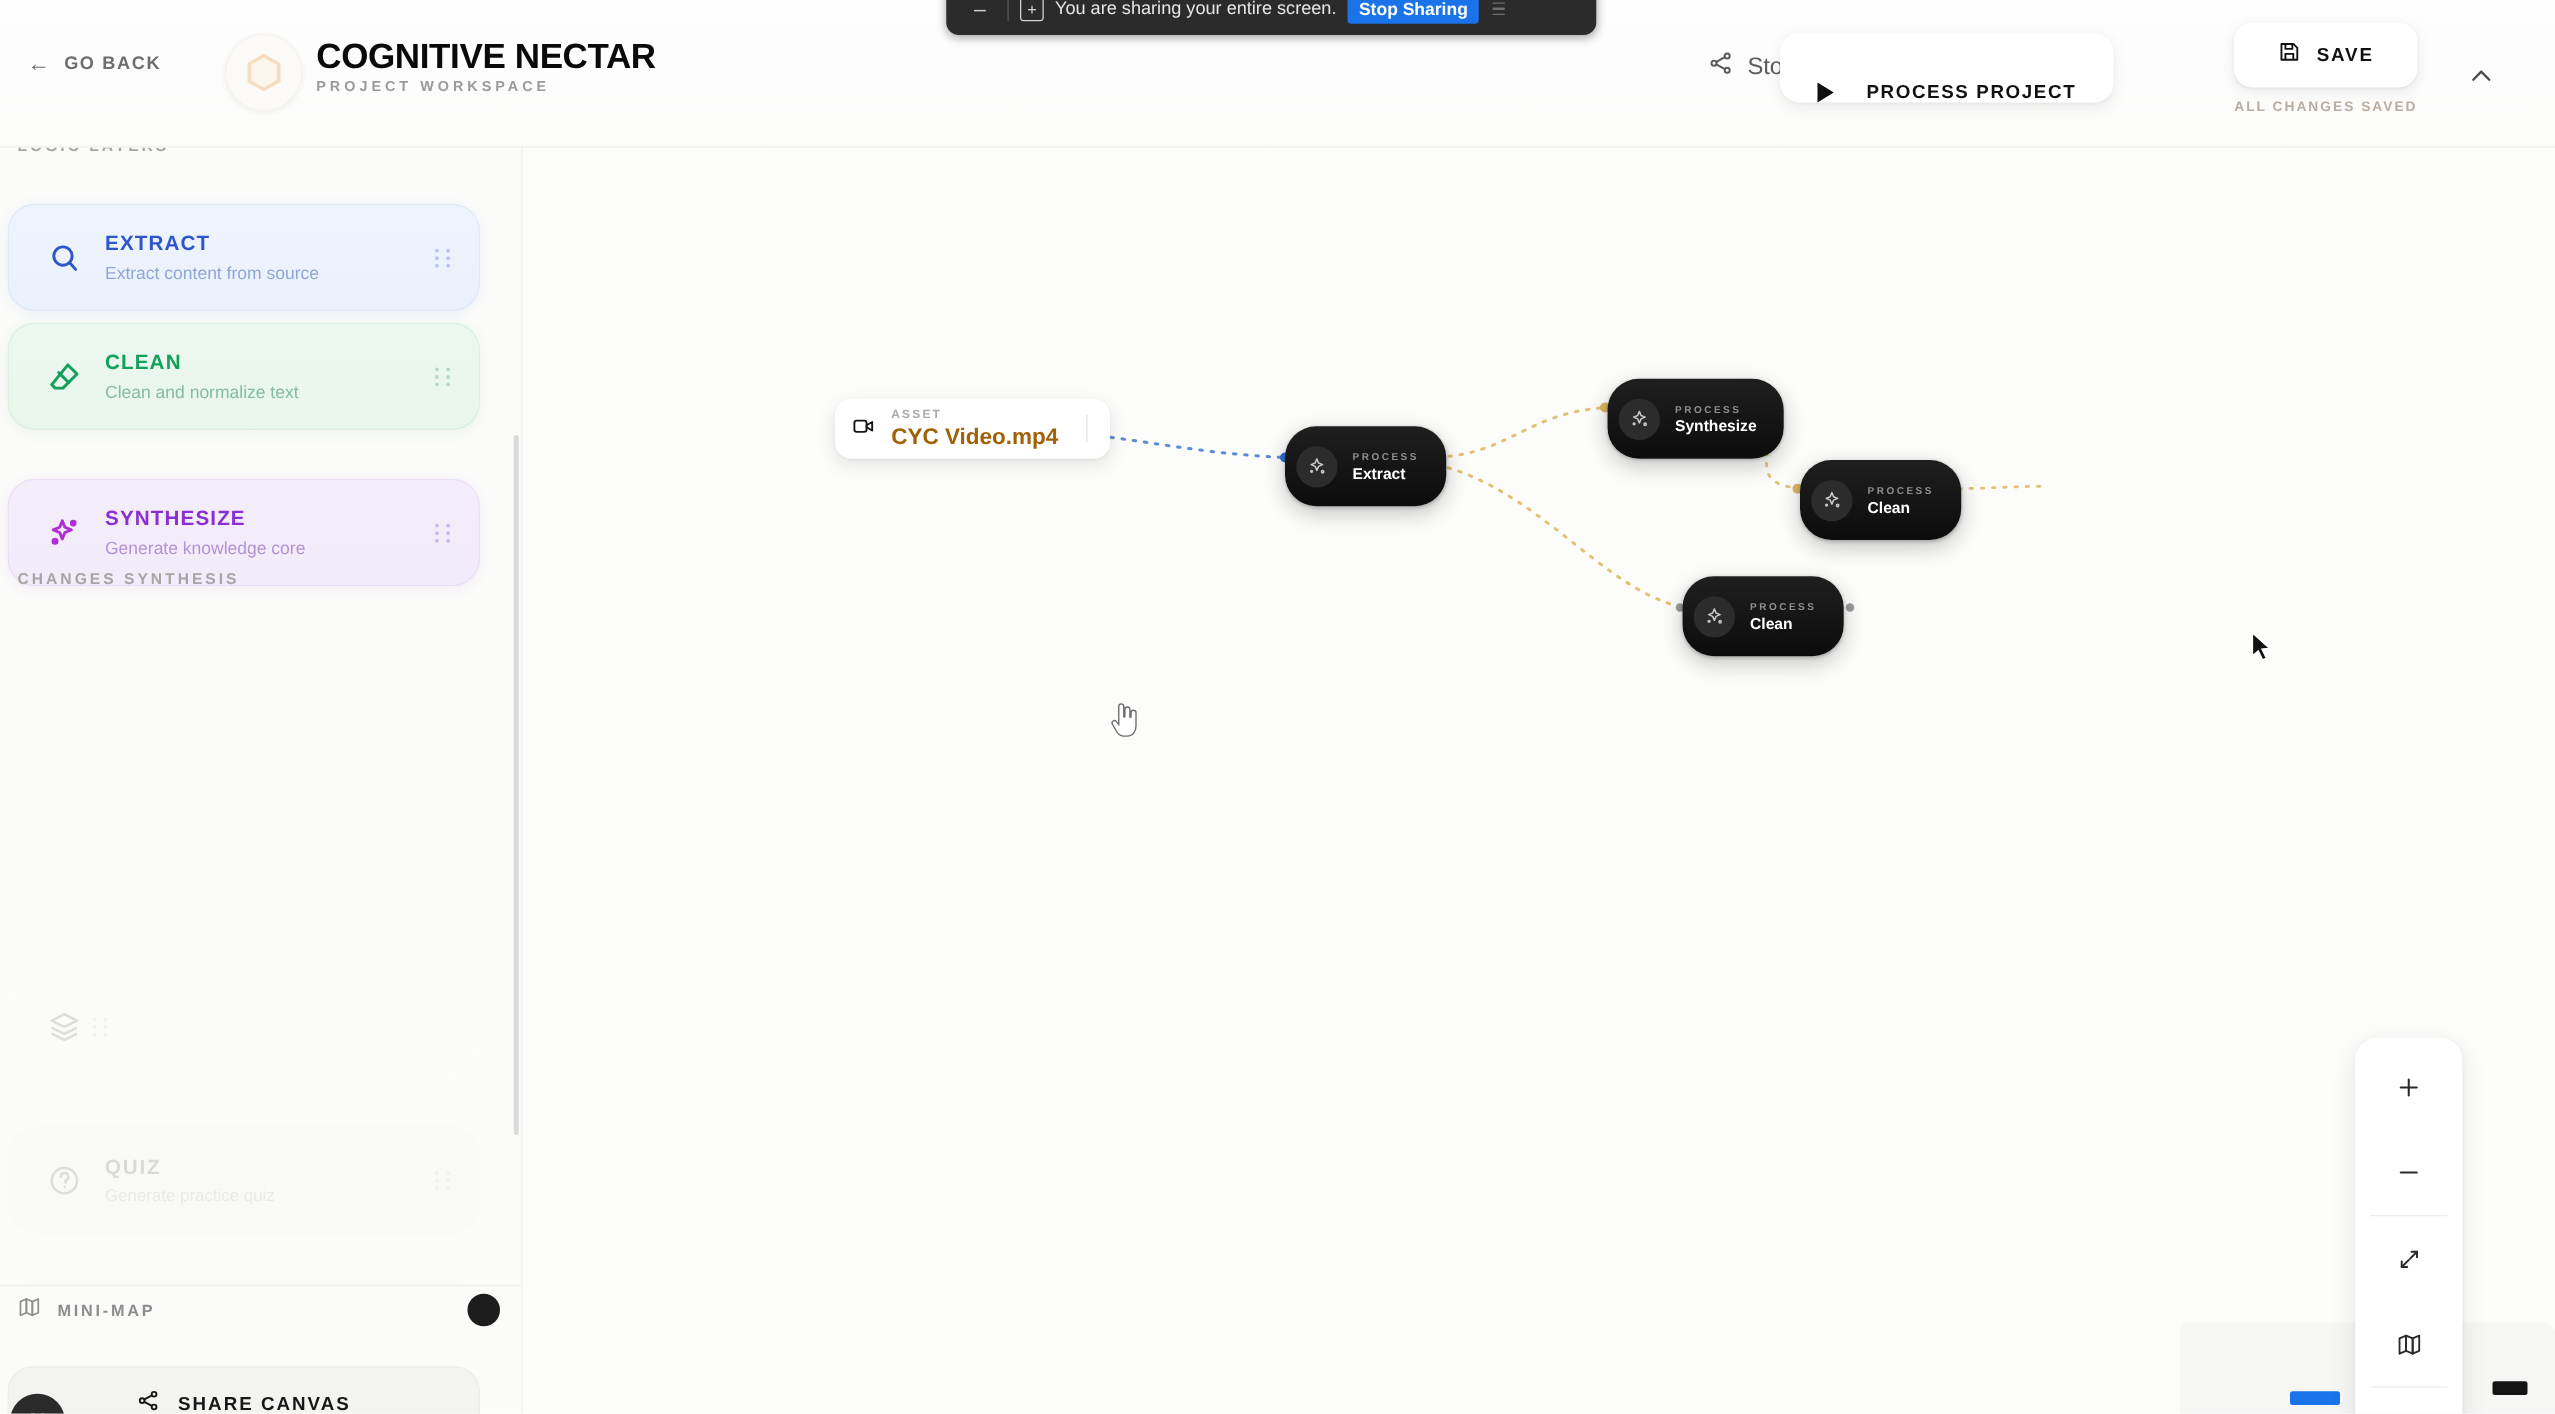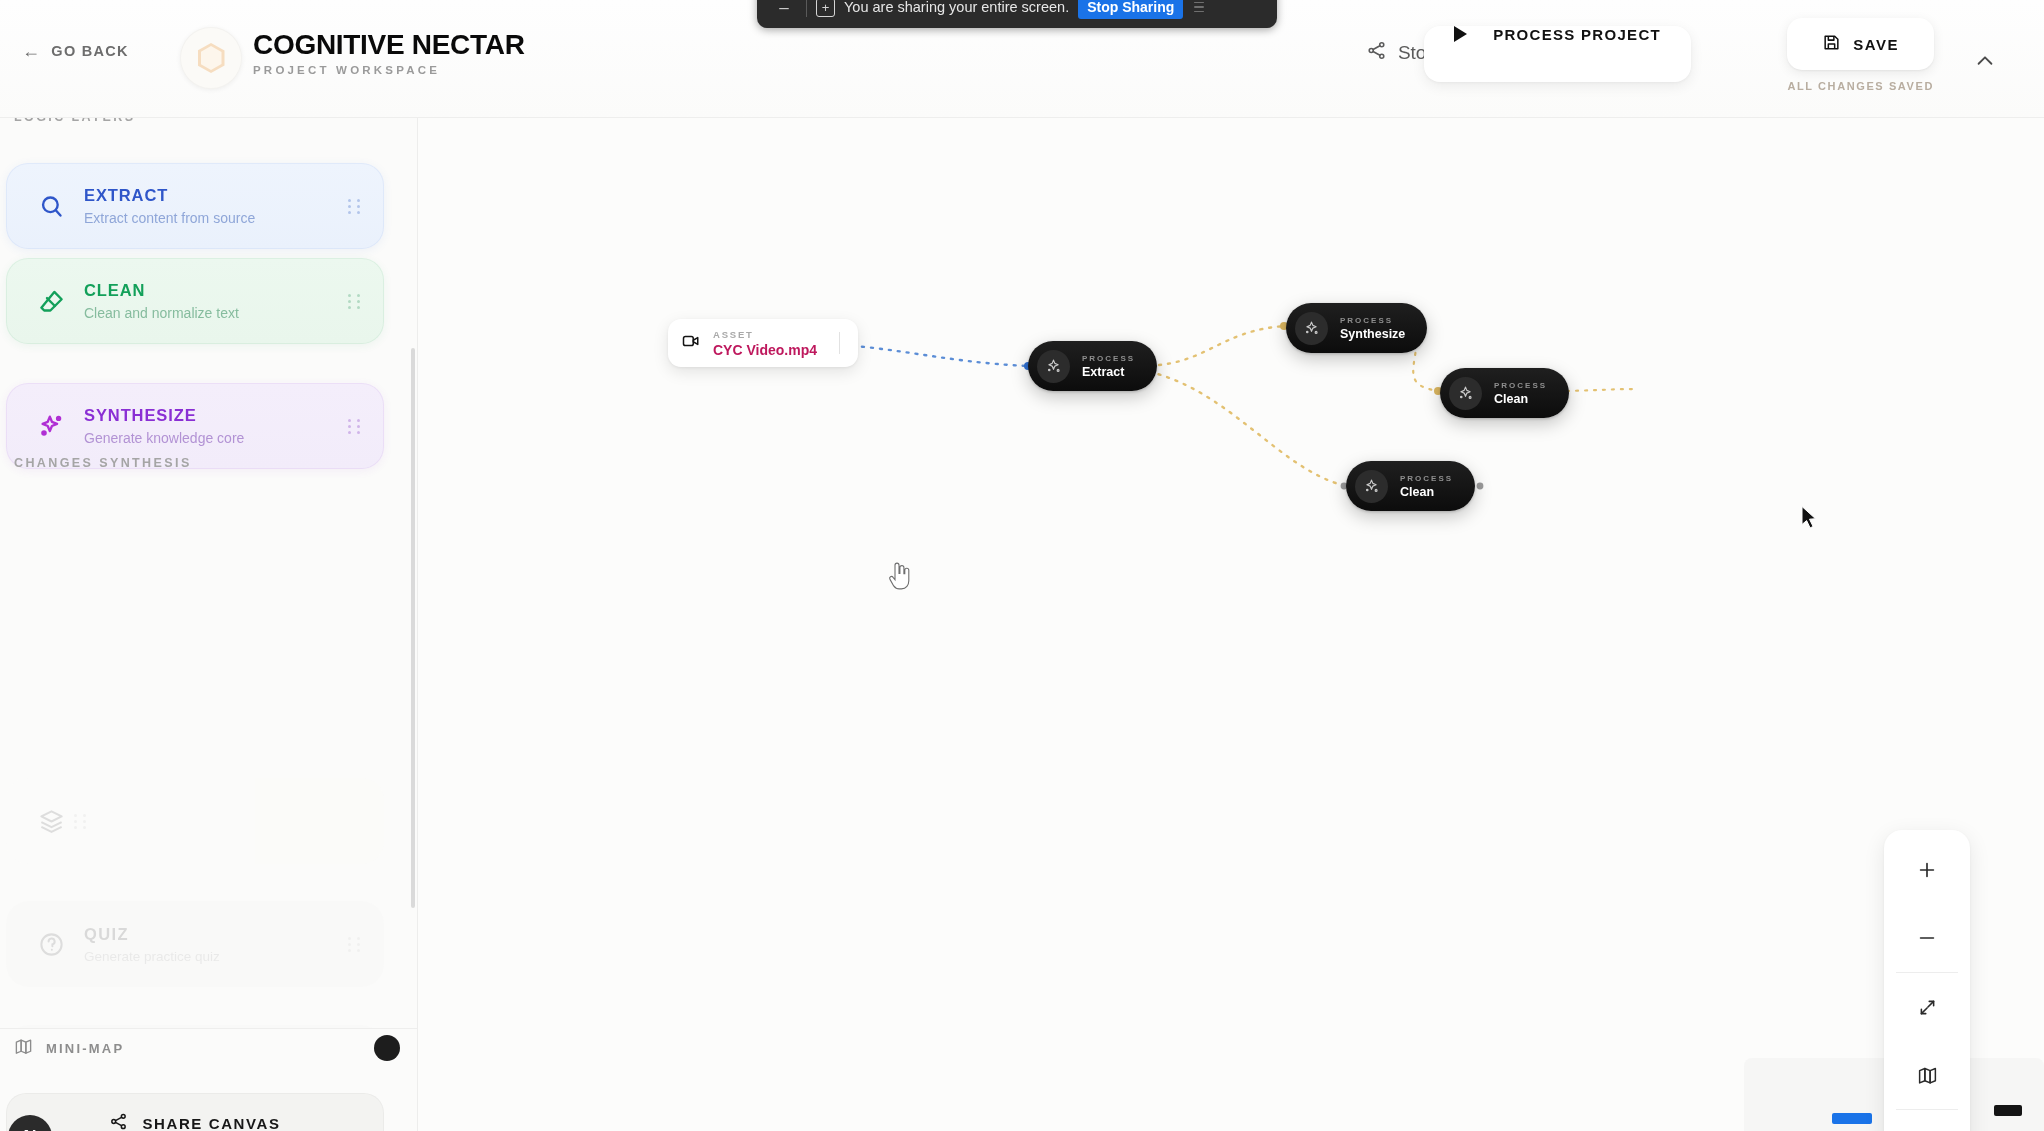--- a/index.html
+++ b/index.html
@@ -76,21 +76,21 @@
     font-size:11.5px; letter-spacing:3.2px; color:#9a9a9a; font-weight:600; margin-top:5px;
   }
 
   .hdr-right { position:absolute; right:0; top:0; height:118px; }
   .share-link {
     position:absolute; right:607px; top:40px; display:flex; align-items:center; gap:11px;
     color:#5b5b5b; font-size:19px; cursor:pointer;
   }
   .process-btn {
     position:absolute; right:353px; top:26px; height:56px;
-    background:#ffffff; border-radius:16px; display:flex; align-items:flex-start; gap:26px;
+    background:#ffffff; border-radius:16px; display:flex; align-items:flex-end; gap:26px;
     padding:0 30px; cursor:pointer;
     box-shadow: 0 4px 14px rgba(0,0,0,.07), 0 1px 3px rgba(0,0,0,.04);
   }
   .process-btn .play { width:0;height:0;border-left:13px solid #111; border-top:8px solid transparent; border-bottom:8px solid transparent;}
   .process-btn .lbl { font-size:15px; font-weight:800; letter-spacing:1.3px; color:#111; white-space:nowrap;}
 
   .save-wrap { position:absolute; right:110px; top:18px; text-align:center; }
   .save-btn {
     height:52px; background:#fff; border-radius:15px; display:flex; align-items:center; justify-content:center;
     gap:12px; padding:0 34px; cursor:pointer;
@@ -184,25 +184,25 @@
   }
   .edges { position:absolute; inset:0; width:1626px; height:1013px; pointer-events:none; }
 
   .node { position:absolute; display:flex; align-items:center; cursor:pointer; }
   .node-asset {
     height:48px; background:#ffffff; border-radius:13px; padding:0 18px 0 14px;
     box-shadow:0 5px 16px rgba(0,0,0,.10), 0 1px 3px rgba(0,0,0,.06);
     gap:13px;
   }
   .node-asset .kind { font-size:9.5px; letter-spacing:1.8px; color:#a9a9a9; font-weight:700;}
-  .node-asset .ttl { font-size:14px; font-weight:800; color:#be185d; margin-top:2px;}
+  .node-asset .ttl { font-size:18px; font-weight:800; color:#a16207; margin-top:2px;}
   .node-asset .bar { width:1px; height:22px; background:#e2e2e2; margin-left:9px;}
 
   .node-proc {
-    height:50px; background:linear-gradient(180deg,#1f1f1f 0%,#0c0c0c 100%); border-radius:25px;
+    height:64px; background:linear-gradient(180deg,#1f1f1f 0%,#0c0c0c 100%); border-radius:25px;
     padding:0 22px 0 9px; gap:12px;
     box-shadow:0 6px 18px rgba(0,0,0,.22), 0 1px 3px rgba(0,0,0,.2);
   }
   .node-proc .avat {
     width:33px; height:33px; border-radius:50%; background:#2c2c2c;
     display:flex; align-items:center; justify-content:center; color:#bdbdbd; flex:none;
   }
   .node-proc .kind { font-size:8px; letter-spacing:2px; color:#8e8e8e; font-weight:700;}
   .node-proc .ttl { font-size:12.5px; font-weight:800; color:#ffffff; margin-top:2px;}
 

